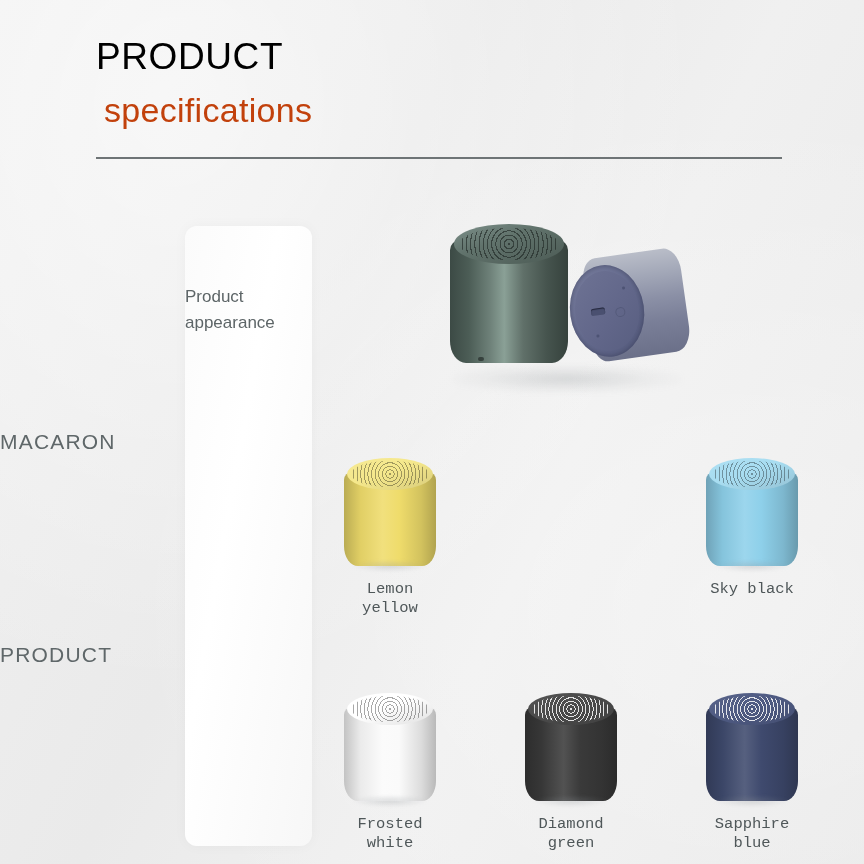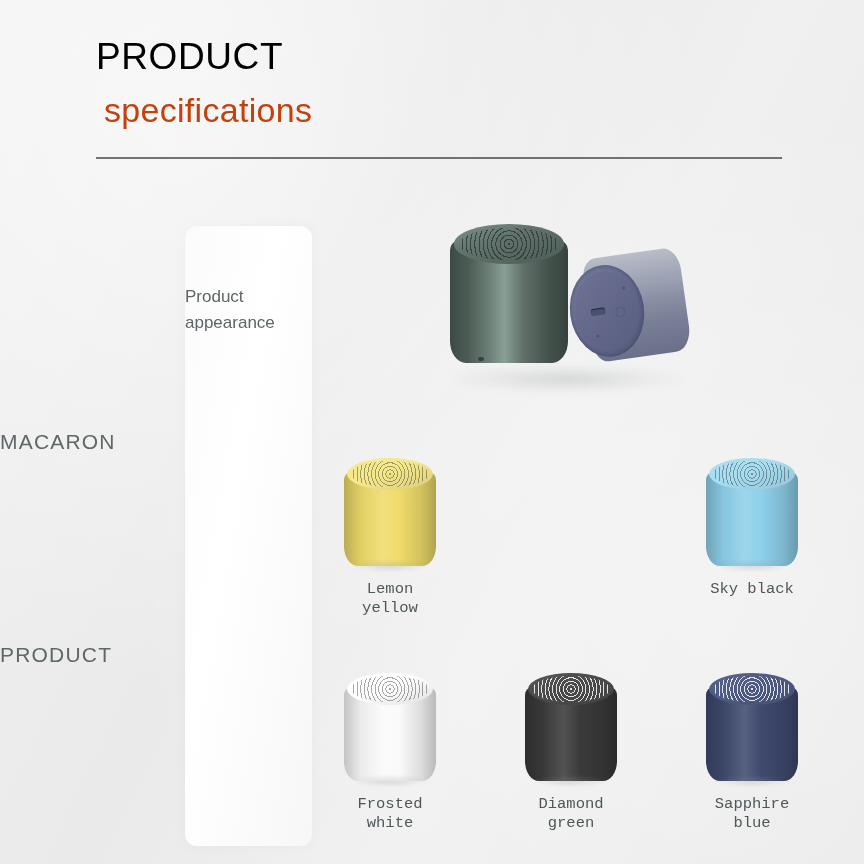--- a/index.html
+++ b/index.html
@@ -366,21 +366,21 @@
         <div class="cap" style="background: linear-gradient(160deg, rgb(173, 223, 242) 0%, rgb(168, 221, 241) 45%, rgb(148, 194, 212) 100%);">
           <div class="mesh"></div>
         </div>
         <div class="shadow"></div>
       </div>
       <div class="swatch-label">Sky black</div>
     </div>
   </div>
 
 <div class="group-title" style="top:643px;">PRODUCT</div>
-<div class="swatch-row" id="row-simple" style="left:336px; top:673px; width:470px;">
+<div class="swatch-row" id="row-simple" style="left:336px; top:693px; width:470px;">
     <div class="swatch">
       <div class="spk">
         <div class="shell" style="background: linear-gradient(90deg, rgb(195, 195, 195) 0%, rgb(235, 235, 235) 18%, rgb(251, 251, 251) 42%, rgb(250, 250, 250) 60%, rgb(220, 220, 220) 84%, rgb(185, 185, 185) 100%);"></div>
         <div class="cap" style="background: linear-gradient(160deg, rgb(255, 255, 255) 0%, rgb(255, 255, 255) 45%, rgb(224, 224, 224) 100%);">
           <div class="mesh"></div>
         </div>
         <div class="shadow"></div>
       </div>
       <div class="swatch-label">Frosted white</div>
     </div>

